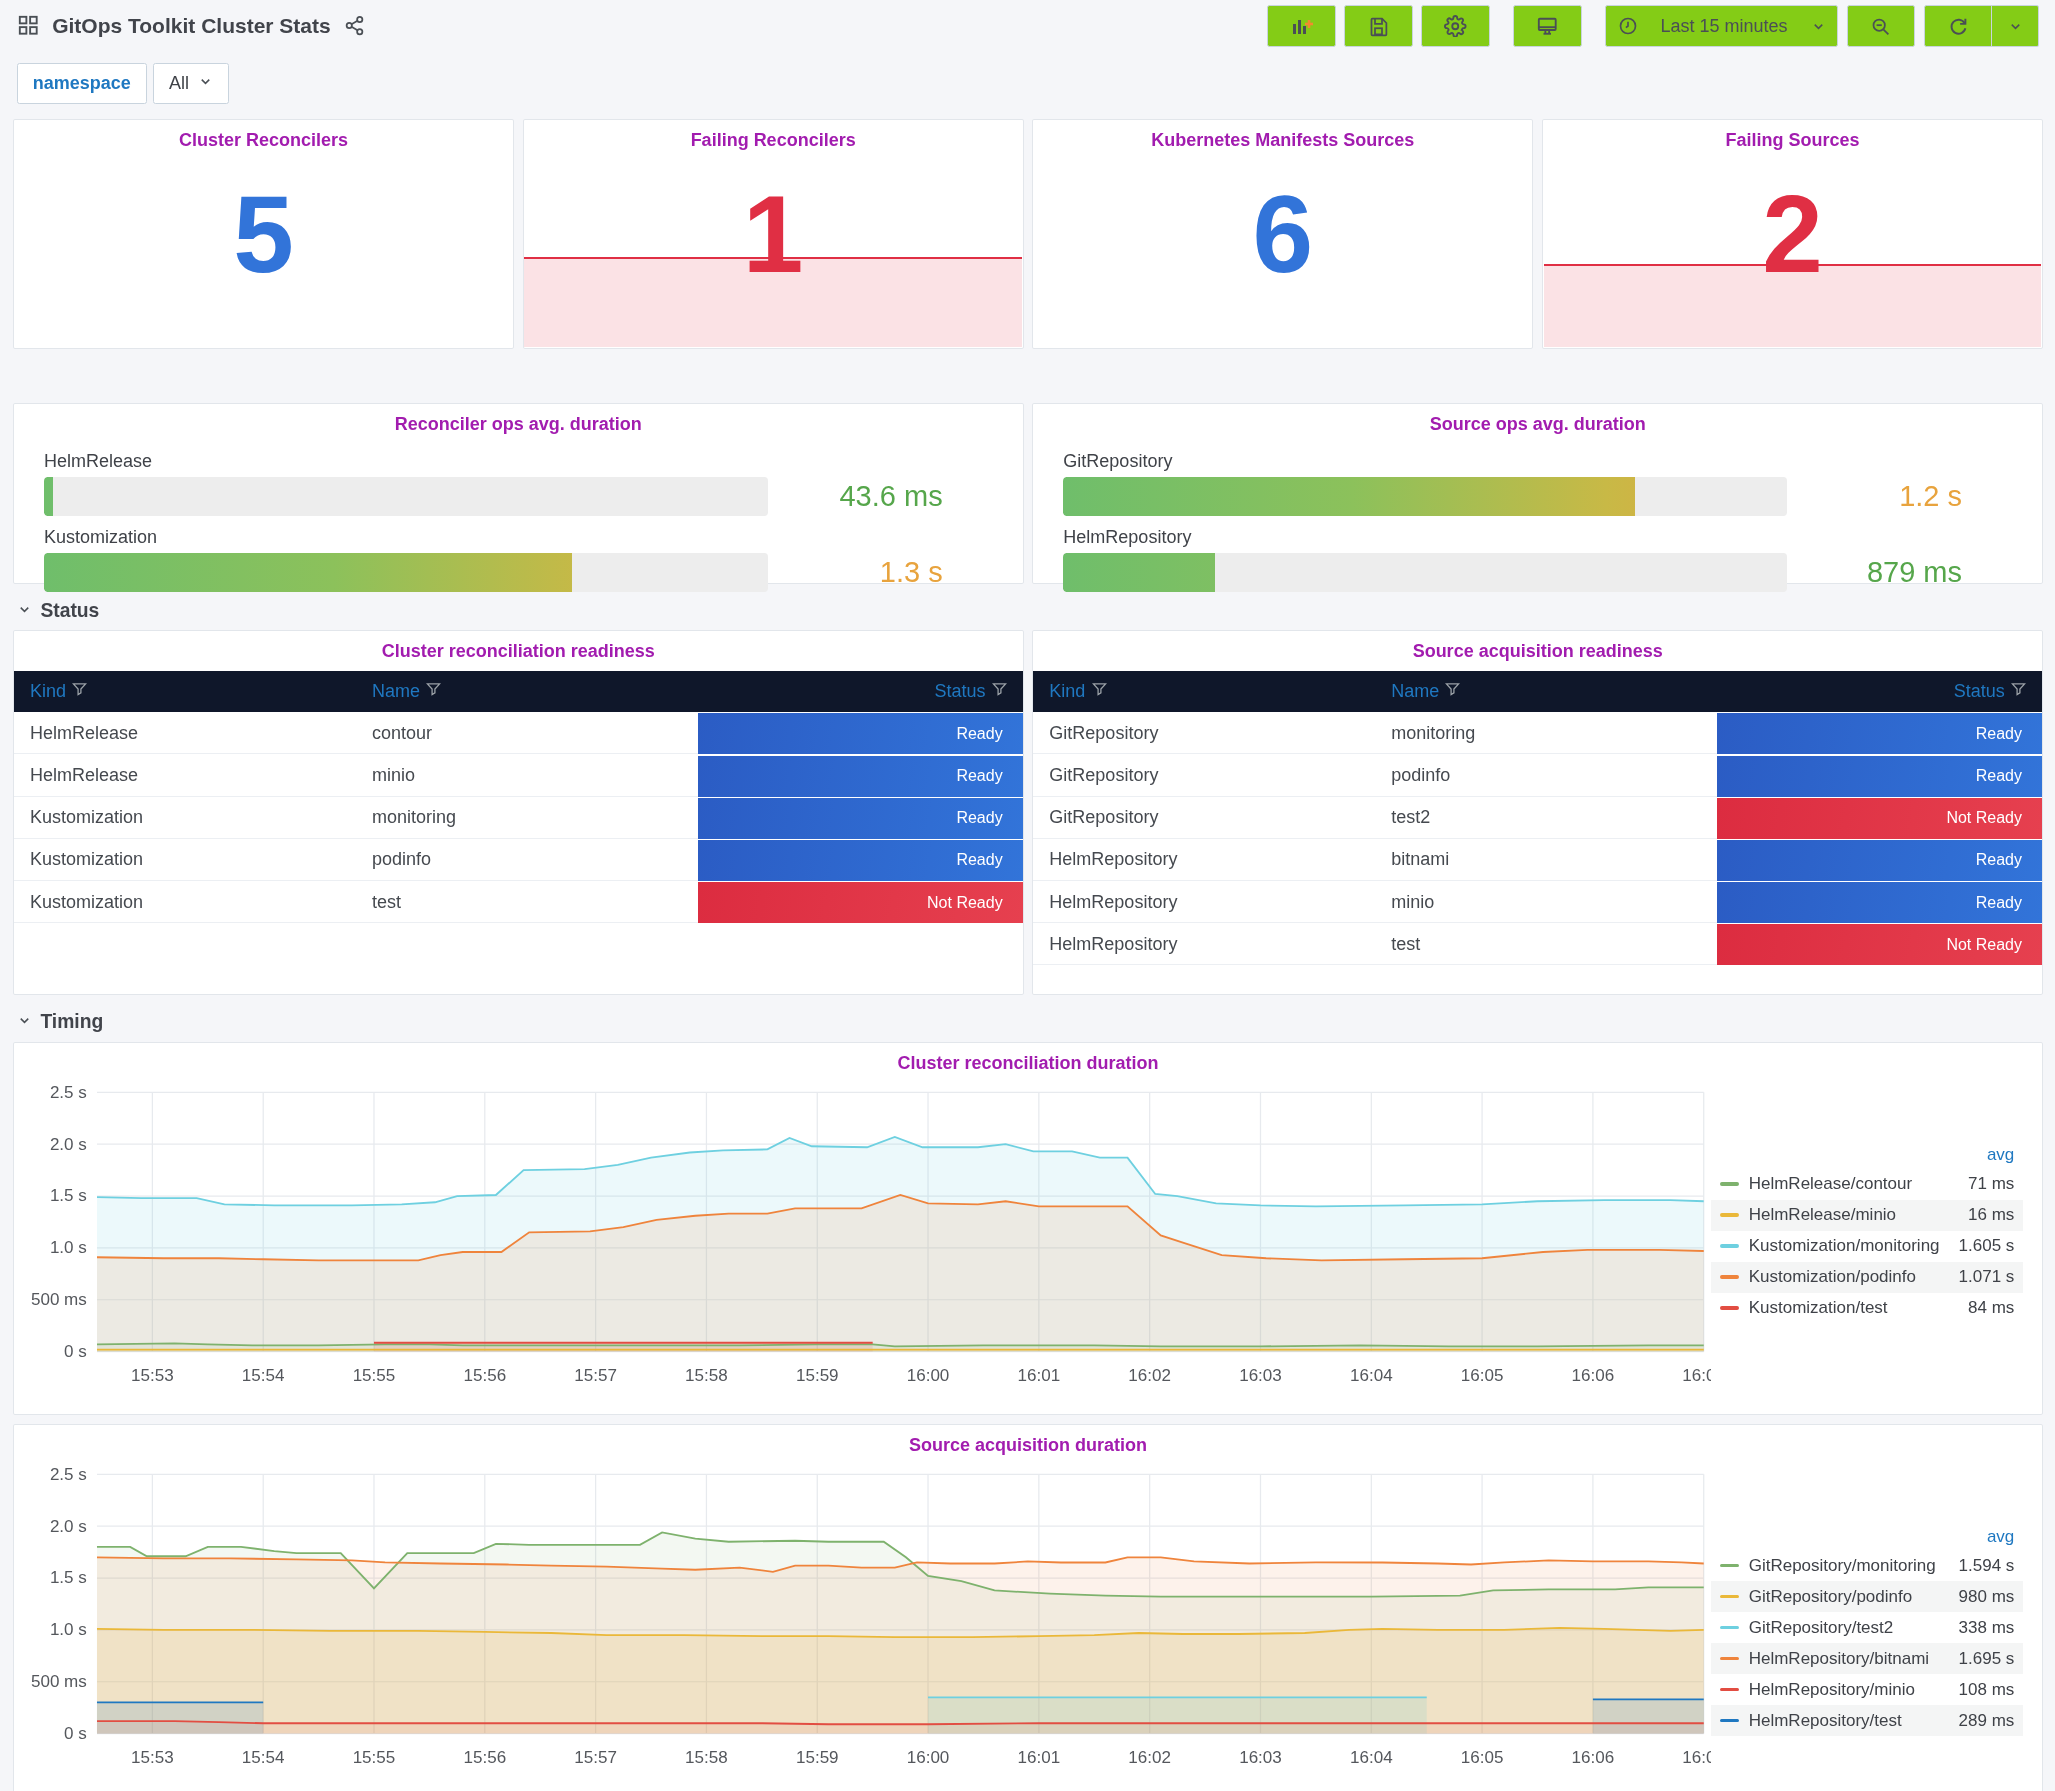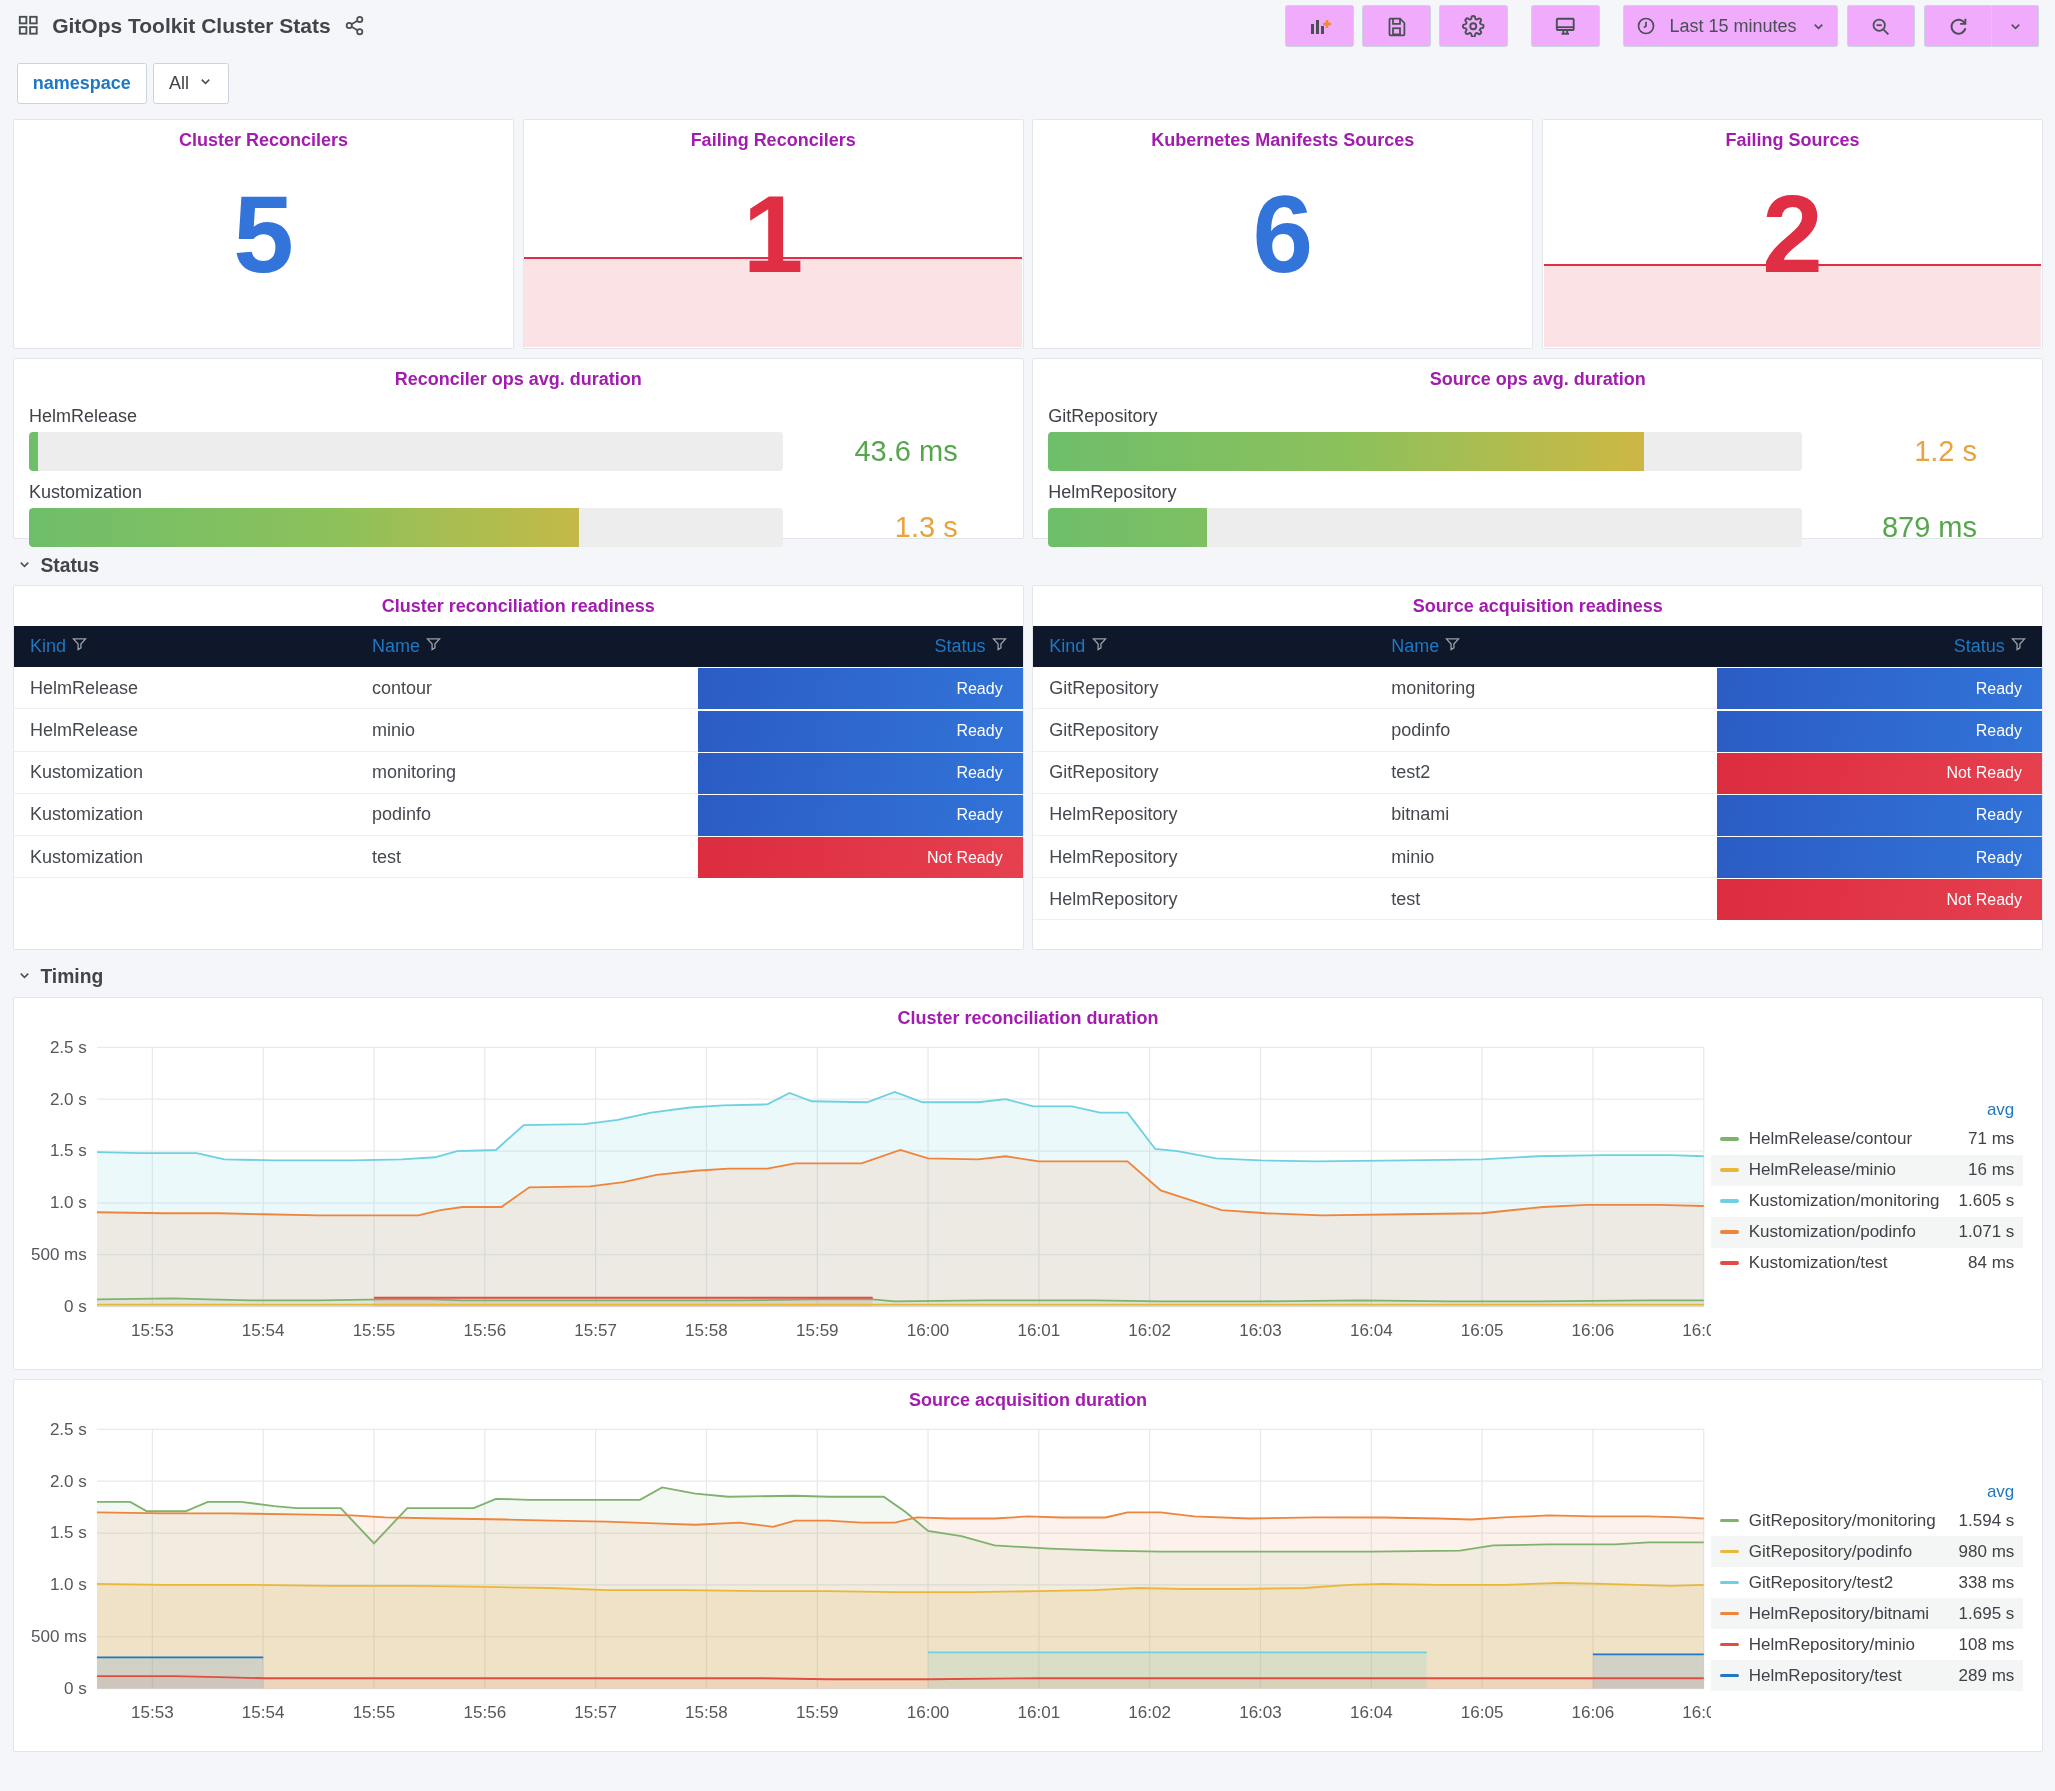--- a/index.html
+++ b/index.html
@@ -8,42 +8,42 @@
     background:#f5f6f9;color:#3f4248;
     font-family:"Liberation Sans","DejaVu Sans",sans-serif;
     -webkit-font-smoothing:antialiased;
   }
   .dash{padding:0 13px;}
   
   .topbar{display:flex;align-items:center;justify-content:space-between;height:52px;padding:0 3.7px;}
   .tb-left{display:flex;align-items:center;gap:13px;}
   .dash-title{font-size:21px;font-weight:600;color:#41444b;}
   .tb-right{display:flex;align-items:center;gap:8.7px;}
-  .btn{display:flex;align-items:center;justify-content:center;gap:14px;height:40px;min-width:44px;
-       background:#f0abfc;border:0.6px solid #c9d4de;border-radius:2.5px;color:#4a4f55;font-size:18px;padding:0 11.2px;cursor:pointer;}
+  .btn{display:flex;align-items:center;justify-content:center;gap:23px;height:40px;min-width:44px;
+       background:#84cc16;border:0.6px solid #c9d4de;border-radius:2.5px;color:#4a4f55;font-size:18px;padding:0 11.2px;cursor:pointer;}
   .btn .i svg{display:block;}
   .btn-group{display:flex;}
   .btn-group .btn:first-child{border-radius:2.5px 0 0 2.5px;}
   .btn-group .btn:last-child{border-radius:0 2.5px 2.5px 0;border-left:none;min-width:34px;padding:0 6.2px;}
   
   .varrow{display:flex;align-items:center;gap:6.2px;padding:11.2px 3.7px 6.2px;}
   .varbox{display:flex;align-items:center;height:39px;background:#fff;border:0.6px solid #c9d4de;border-radius:2.5px;padding:0 15px;font-size:18px;}
   .varbox.label{color:#1f78c1;font-weight:600;}
   .varbox.value{gap:8.7px;color:#3f4248;cursor:pointer;}
   
   .panel{background:#fff;border:0.6px solid #e2e6eb;border-radius:1.9px;position:relative;box-sizing:border-box;}
   .panel-title{text-align:center;font-size:18px;font-weight:600;color:#a21caf;padding:10px 0 5px;position:relative;z-index:3;}
   .row{display:flex;gap:8.7px;margin-top:8.7px;}
   
   .stat{flex:1;height:230px;overflow:hidden;}
   .stat-value{position:absolute;left:0;right:0;top:50%;transform:translateY(-50%);text-align:center;
               font-size:109px;font-weight:700;z-index:2;line-height:1;}
   .spark{position:absolute;left:0.6px;right:0.6px;bottom:0.6px;z-index:1;border-top:2.5px solid #e02f44;background:rgba(224,47,68,0.14);}
   
-  .gauge{flex:1;height:181px;padding:0 15px;box-sizing:border-box;}
+  .gauge{flex:1;height:181px;padding:0 30px;box-sizing:border-box;margin-top:45px;}
   .g-row{margin-top:11.2px;}
   .g-label{font-size:18px;color:#3f4248;margin:6.2px 0 5px;}
   .g-line{display:flex;align-items:center;gap:19px;}
   .g-track{flex:1;height:39px;background:#ededed;border-radius:3.7px;overflow:hidden;}
   .g-fill{height:100%;border-radius:3.7px 0 0 3.7px;
           background-image:linear-gradient(90deg,#6fbe6b 0%,#8cc15b 40%,#c8b946 75%,#e8a33d 100%);}
   .g-val{width:206px;text-align:right;font-size:29px;font-weight:500;padding-right:50px;box-sizing:border-box;white-space:nowrap;}
   
   .section{display:flex;align-items:center;gap:8.7px;margin:16px 3.7px 1.2px;font-size:19.3px;font-weight:700;color:#41444b;cursor:pointer;}
   .section .chev{color:#5a5f66;}

